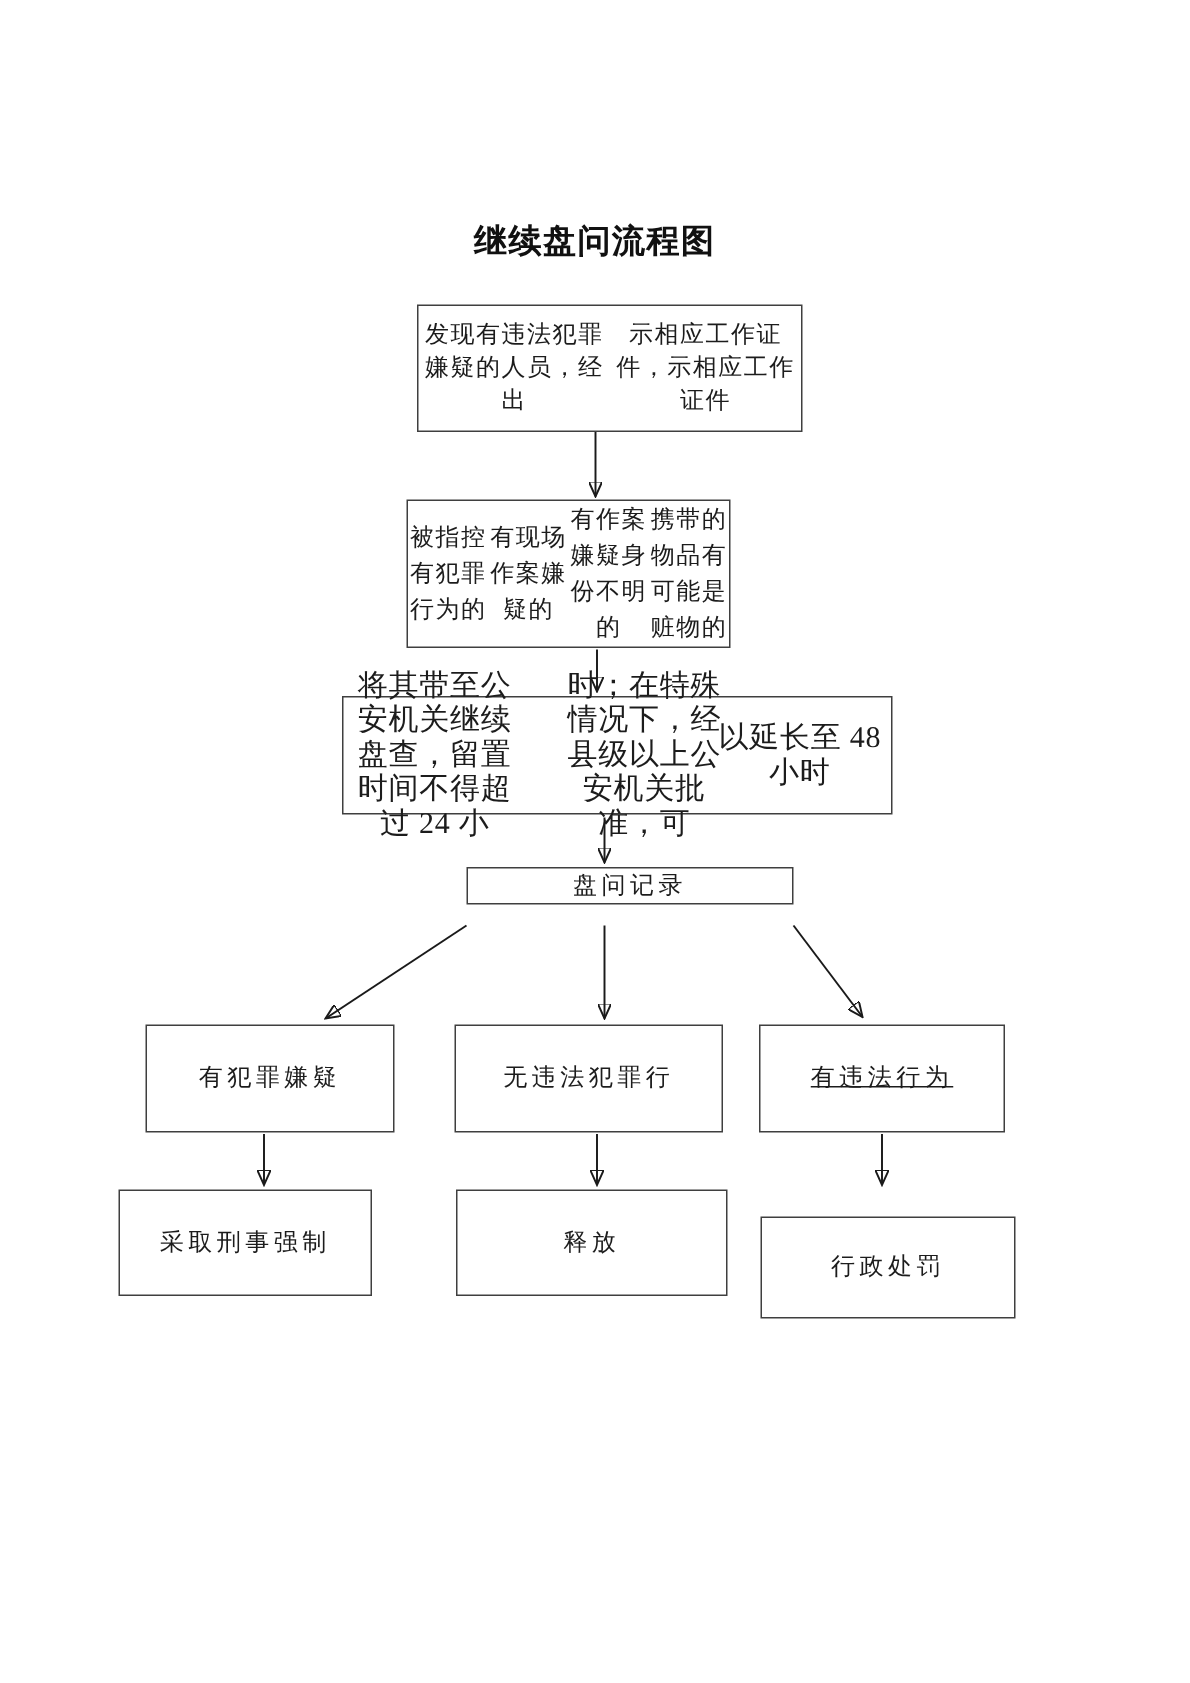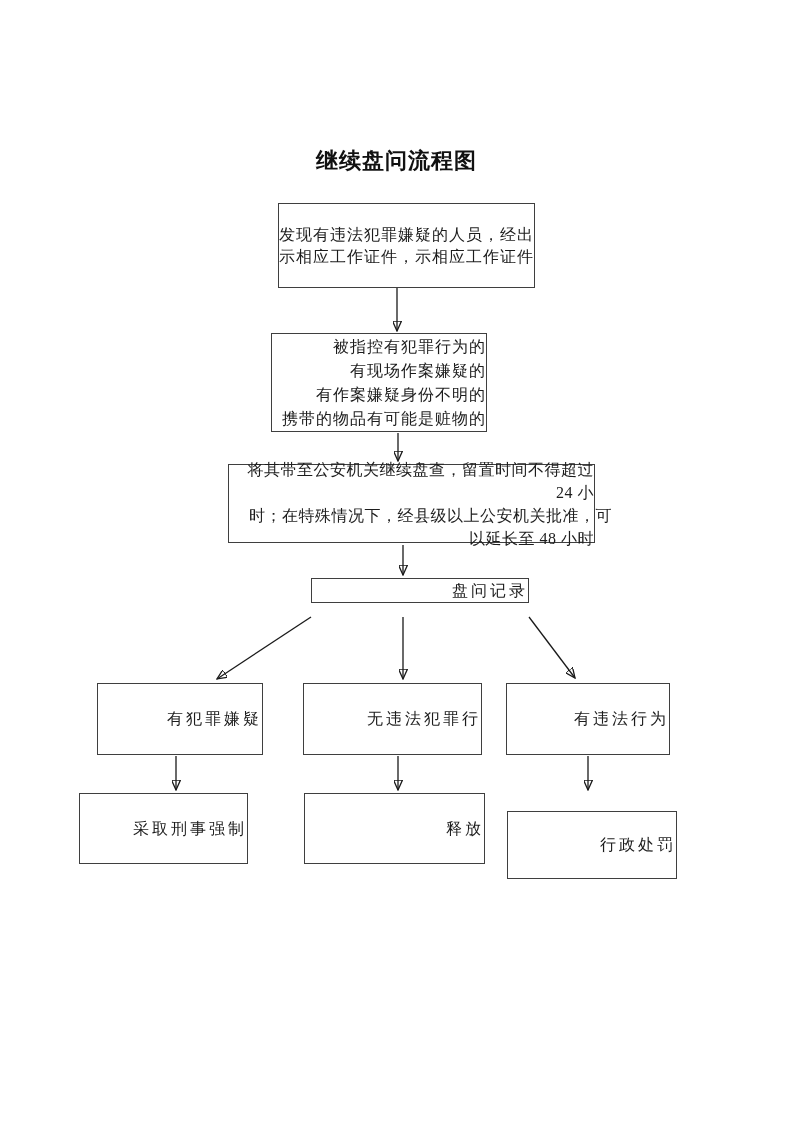--- a/index.html
+++ b/index.html
@@ -22,37 +22,37 @@
   }
   .arrows{position:absolute;left:0;top:0;z-index:0;}
   .arrows line, .arrows path{stroke:#1a1a1a;stroke-width:1.3;fill:none;}
   .flow-box{
     position:absolute;
     box-sizing:border-box;
     border:1.5px solid #3f3f3f;
     background:#ffffff;
     z-index:1;
     display:flex;
-    flex-direction:column;
+    flex-direction:row;
     justify-content:center;
     align-items:center;
-    text-align:right;
+    text-align:center;
     font-size:16px;
     line-height:24px;
     letter-spacing:1px;
   }
   .flow-box .ln{width:100%;}
   #b1{left:278px;top:203px;width:257px;height:85px;line-height:22px;}
   #b2{left:271px;top:333px;width:216px;height:99px;line-height:24px;}
-  #b3{left:228px;top:464px;width:367px;height:79px;font-size:16px;line-height:23px;letter-spacing:0.5px;}
+  #b3{left:228px;top:464px;width:367px;height:79px;font-size:20px;line-height:23px;letter-spacing:0.5px;}
   #b3 .shift{position:relative;left:18px;}
   #b4{left:311px;top:578px;width:218px;height:25px;letter-spacing:3px;}
   #bA{left:97px;top:683px;width:166px;height:72px;letter-spacing:3px;}
   #bB{left:303px;top:683px;width:179px;height:72px;letter-spacing:3px;}
-  #bC{left:506px;top:683px;width:164px;height:72px;letter-spacing:3px;}
+  #bC{left:506px;top:683px;width:164px;height:72px;letter-spacing:3px;text-decoration:underline;}
   #bD{left:79px;top:793px;width:169px;height:71px;letter-spacing:3px;}
   #bE{left:304px;top:793px;width:181px;height:71px;letter-spacing:3px;}
   #bF{left:507px;top:793px;width:170px;height:68px;letter-spacing:3px;margin-top:18px;}
 </style>
 </head>
 <body>
 
 <div class="page">
 
   <div class="title">继续盘问流程图</div>

